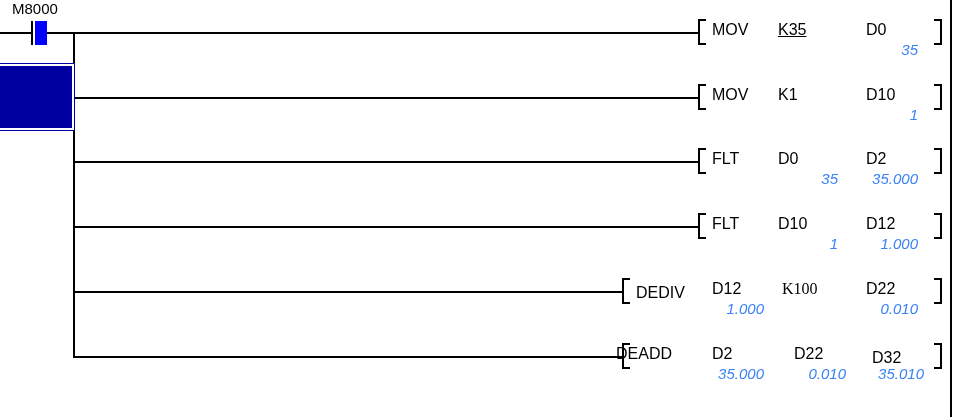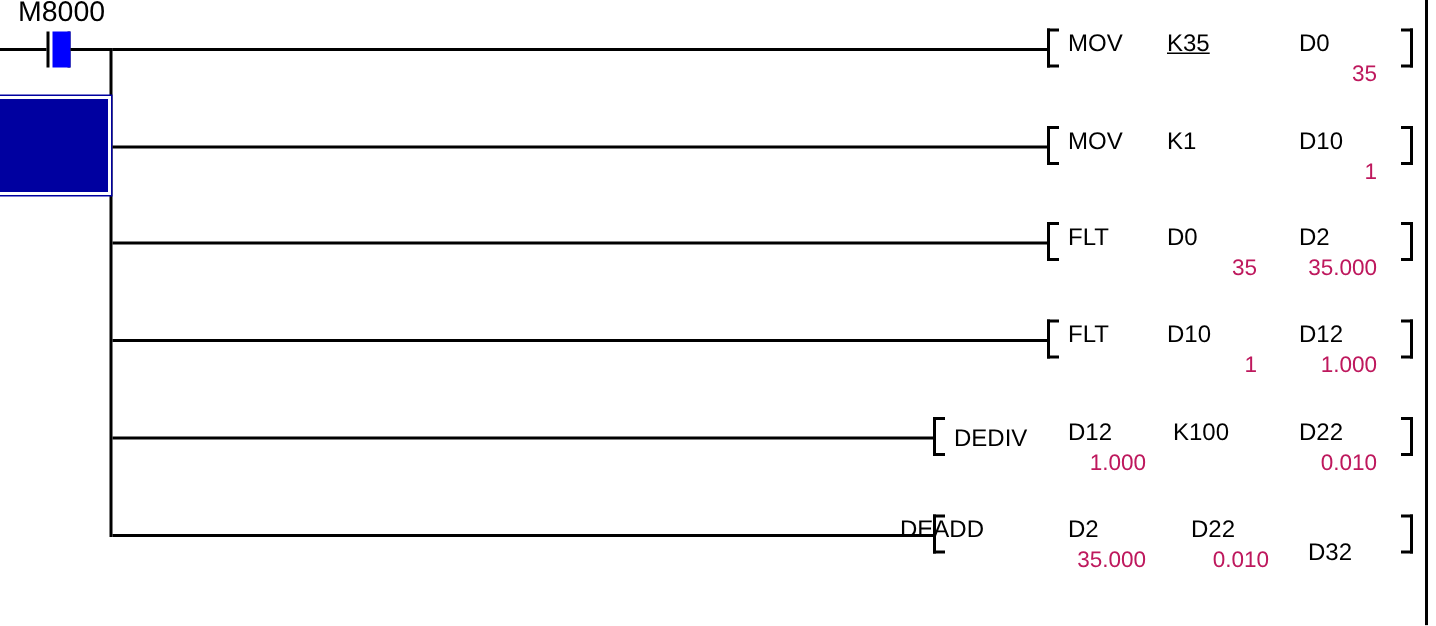--- a/index.html
+++ b/index.html
@@ -45,21 +45,21 @@
   .contact-fill {
     position: absolute;
     left: 2px;
     top: 0px;
     width: 12px;
     height: 24px;
     background: #0000ff;
   }
   .contact-label {
     position: absolute;
-    font-size: 19px;
+    font-size: 15px;
     color: #000000;
     white-space: nowrap;
     line-height: 16px;
   }
   
   .selection-block {
     position: absolute;
     background: #0000a0;
     box-sizing: border-box;
     border: 2px solid #ffffff;
@@ -87,24 +87,25 @@
   .token {
     position: absolute;
     font-size: 16px;
     color: #000000;
     white-space: nowrap;
     line-height: 18px;
   }
   .monitor-value {
     position: absolute;
     font-size: 15px;
-    color: #be185d;
+    color: #3b82f6;
     white-space: nowrap;
     line-height: 17px;
     text-align: right;
+    font-style: italic;
   }
 </style>
 </head>
 <body>
 
 <div id="ladder-canvas">
 
   <div class="contact-label" style="left:12px; top:1px;">M8000</div>
 
   <div class="h-wire" style="left:0px; top:32px; width:31px;"></div>
@@ -153,28 +154,29 @@
   <div class="monitor-value" style="left:746px; top:235px; width:92px;">1</div>
   <div class="token" style="left:866px; top:215px;">D12</div>
   <div class="monitor-value" style="left:826px; top:235px; width:92px;">1.000</div>
   <div class="instr-close" style="left:934px; top:213px;"></div>
 
   <div class="h-wire" style="left:75px; top:291px; width:549px;"></div>
   <div class="instr-open" style="left:622px; top:278px;"></div>
   <div class="token" style="left:636px; top:284px;">DEDIV</div>
   <div class="token" style="left:712px; top:280px;">D12</div>
   <div class="monitor-value" style="left:672px; top:300px; width:92px;">1.000</div>
-  <div class="token" style="left:782px; top:280px;">K100</div>
+  <div class="token" style="left:782px; top:280px;font-family:Liberation Serif, serif;">K100</div>
   <div class="token" style="left:866px; top:280px;">D22</div>
   <div class="monitor-value" style="left:826px; top:300px; width:92px;">0.010</div>
   <div class="instr-close" style="left:934px; top:278px;"></div>
 
   <div class="h-wire" style="left:75px; top:356px; width:549px;"></div>
   <div class="instr-open" style="left:622px; top:343px;"></div>
-  <div class="token" style="left:600px; top:345px;">DEADD</div>
+  <div class="token" style="left:616px; top:345px;">DEADD</div>
   <div class="token" style="left:712px; top:345px;">D2</div>
   <div class="monitor-value" style="left:660px; top:365px; width:104px;">35.000</div>
   <div class="token" style="left:794px; top:345px;">D22</div>
   <div class="monitor-value" style="left:754px; top:365px; width:92px;">0.010</div>
-  <div class="token" style="left:872px; top:360px;">D32</div>
+  <div class="token" style="left:872px; top:349px;">D32</div>
+  <div class="monitor-value" style="left:820px; top:365px; width:104px;">35.010</div>
   <div class="instr-close" style="left:934px; top:343px;"></div>
 
 </div>
 
 </body></html>

